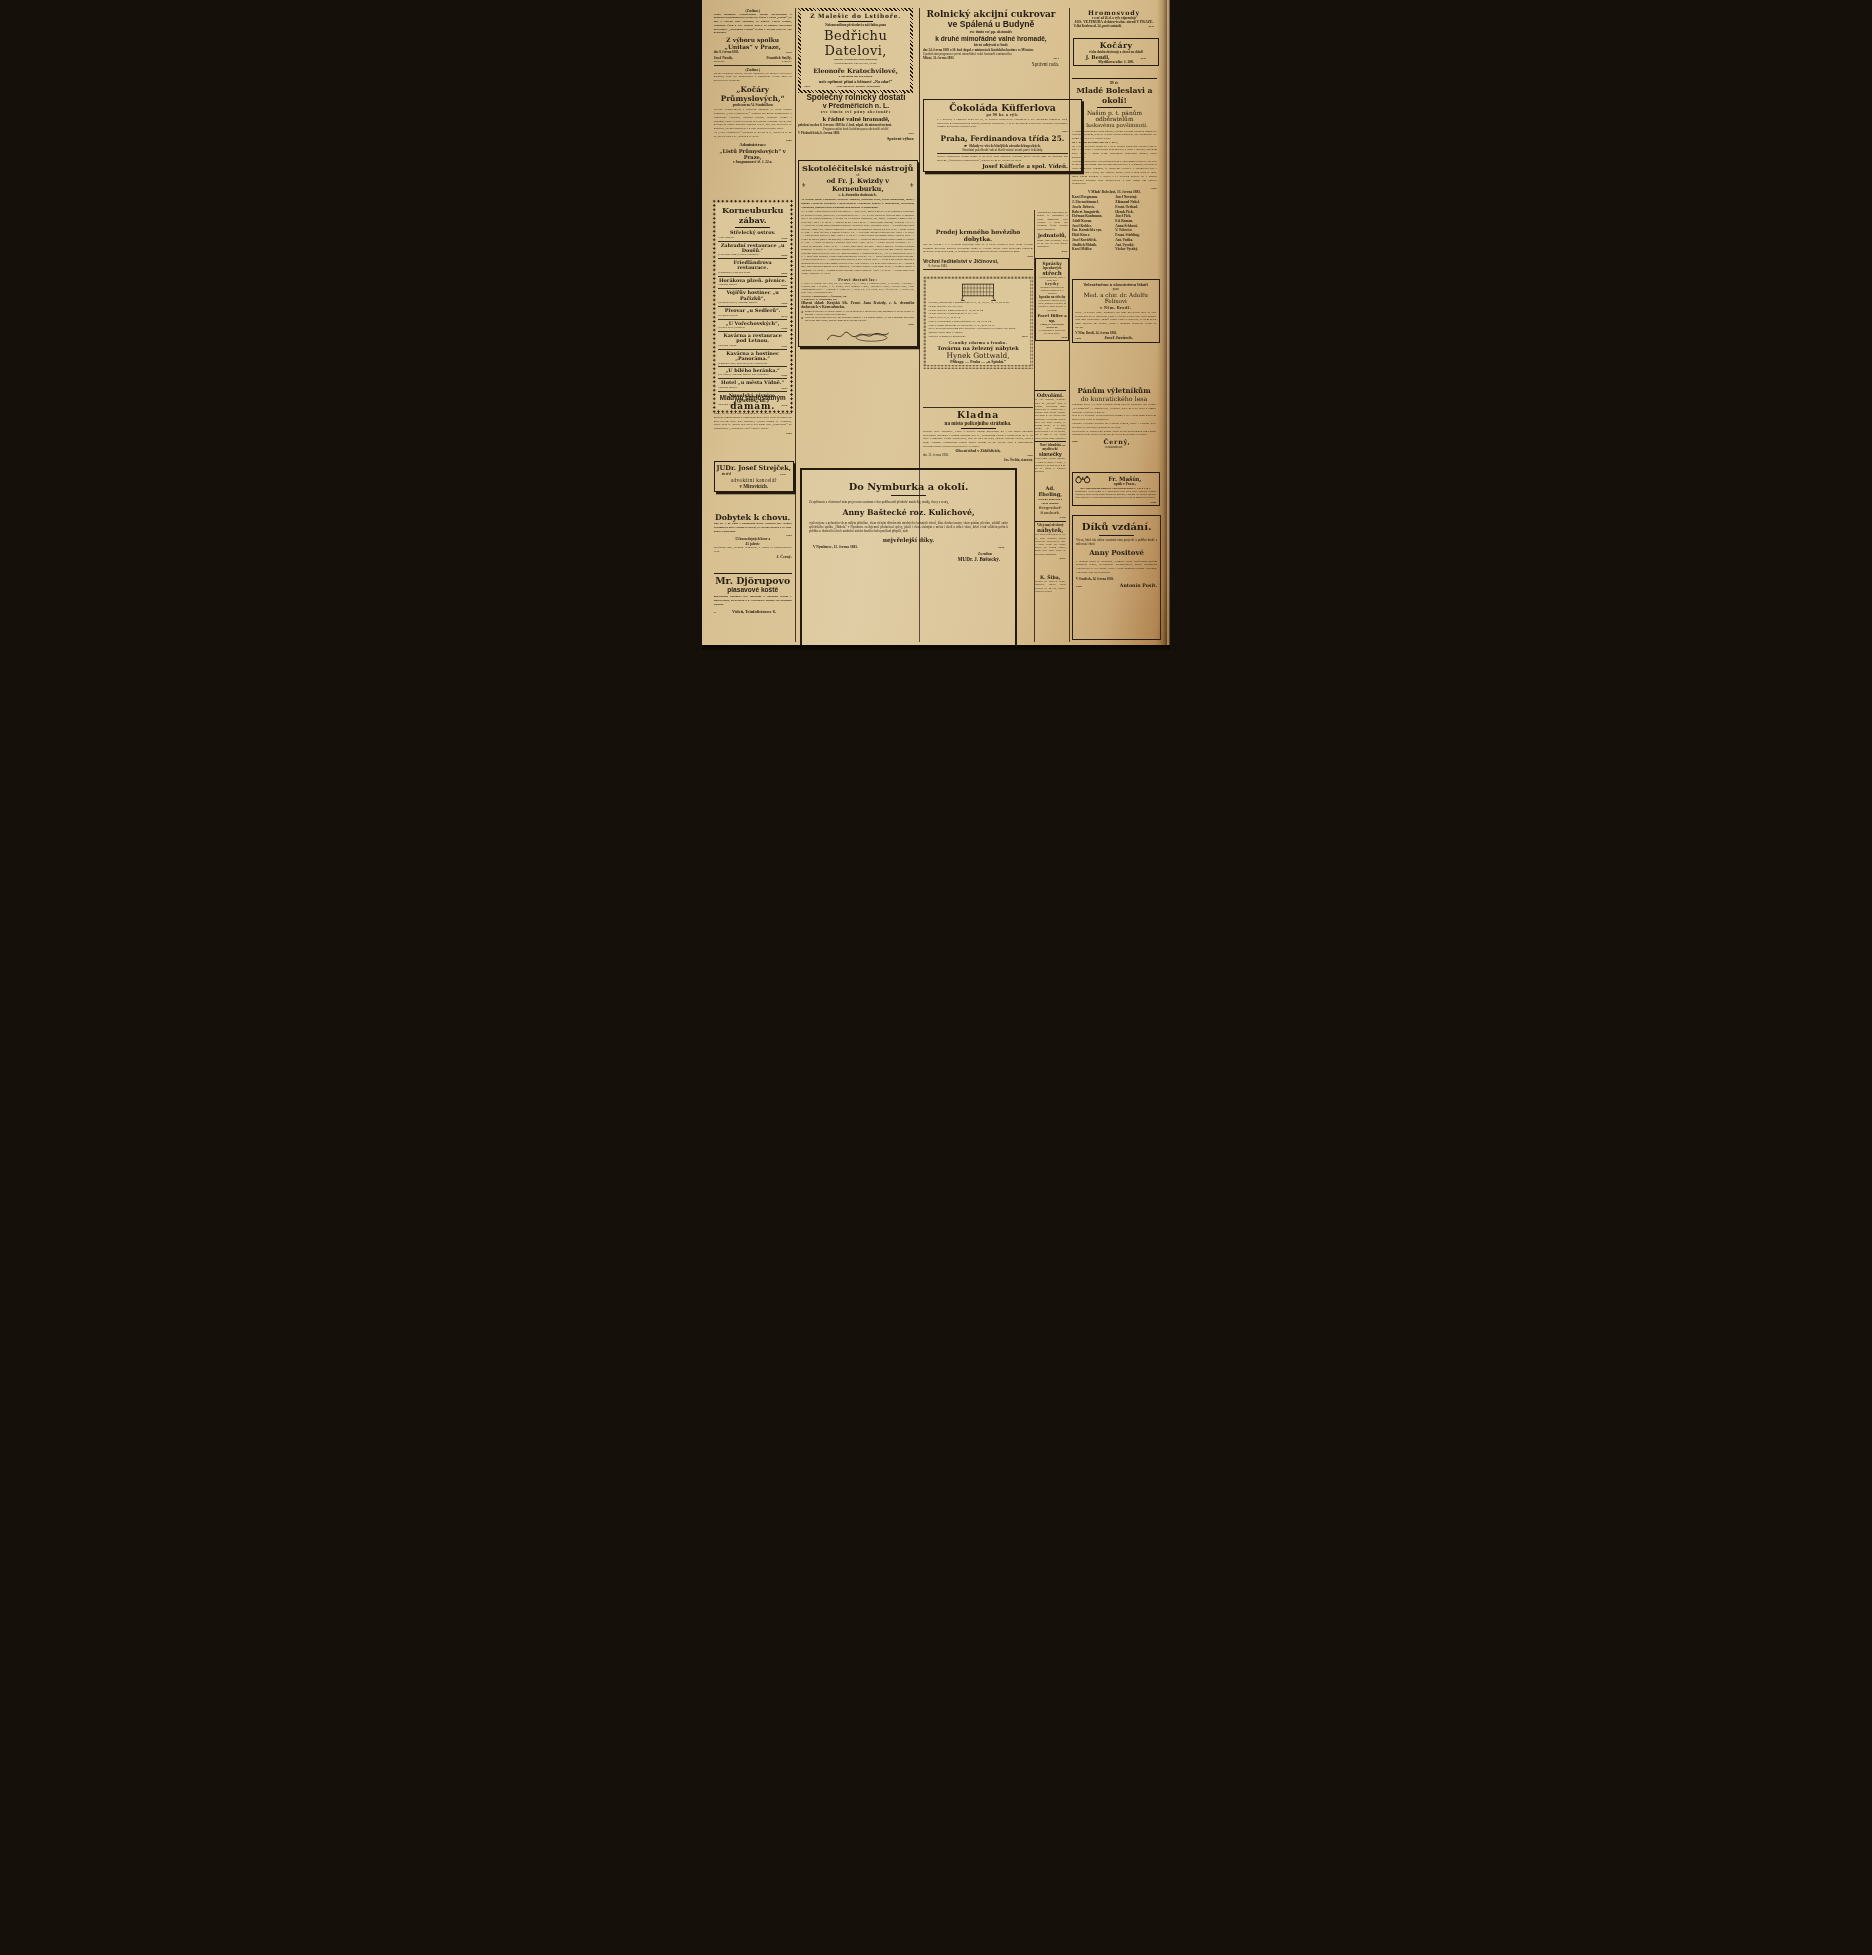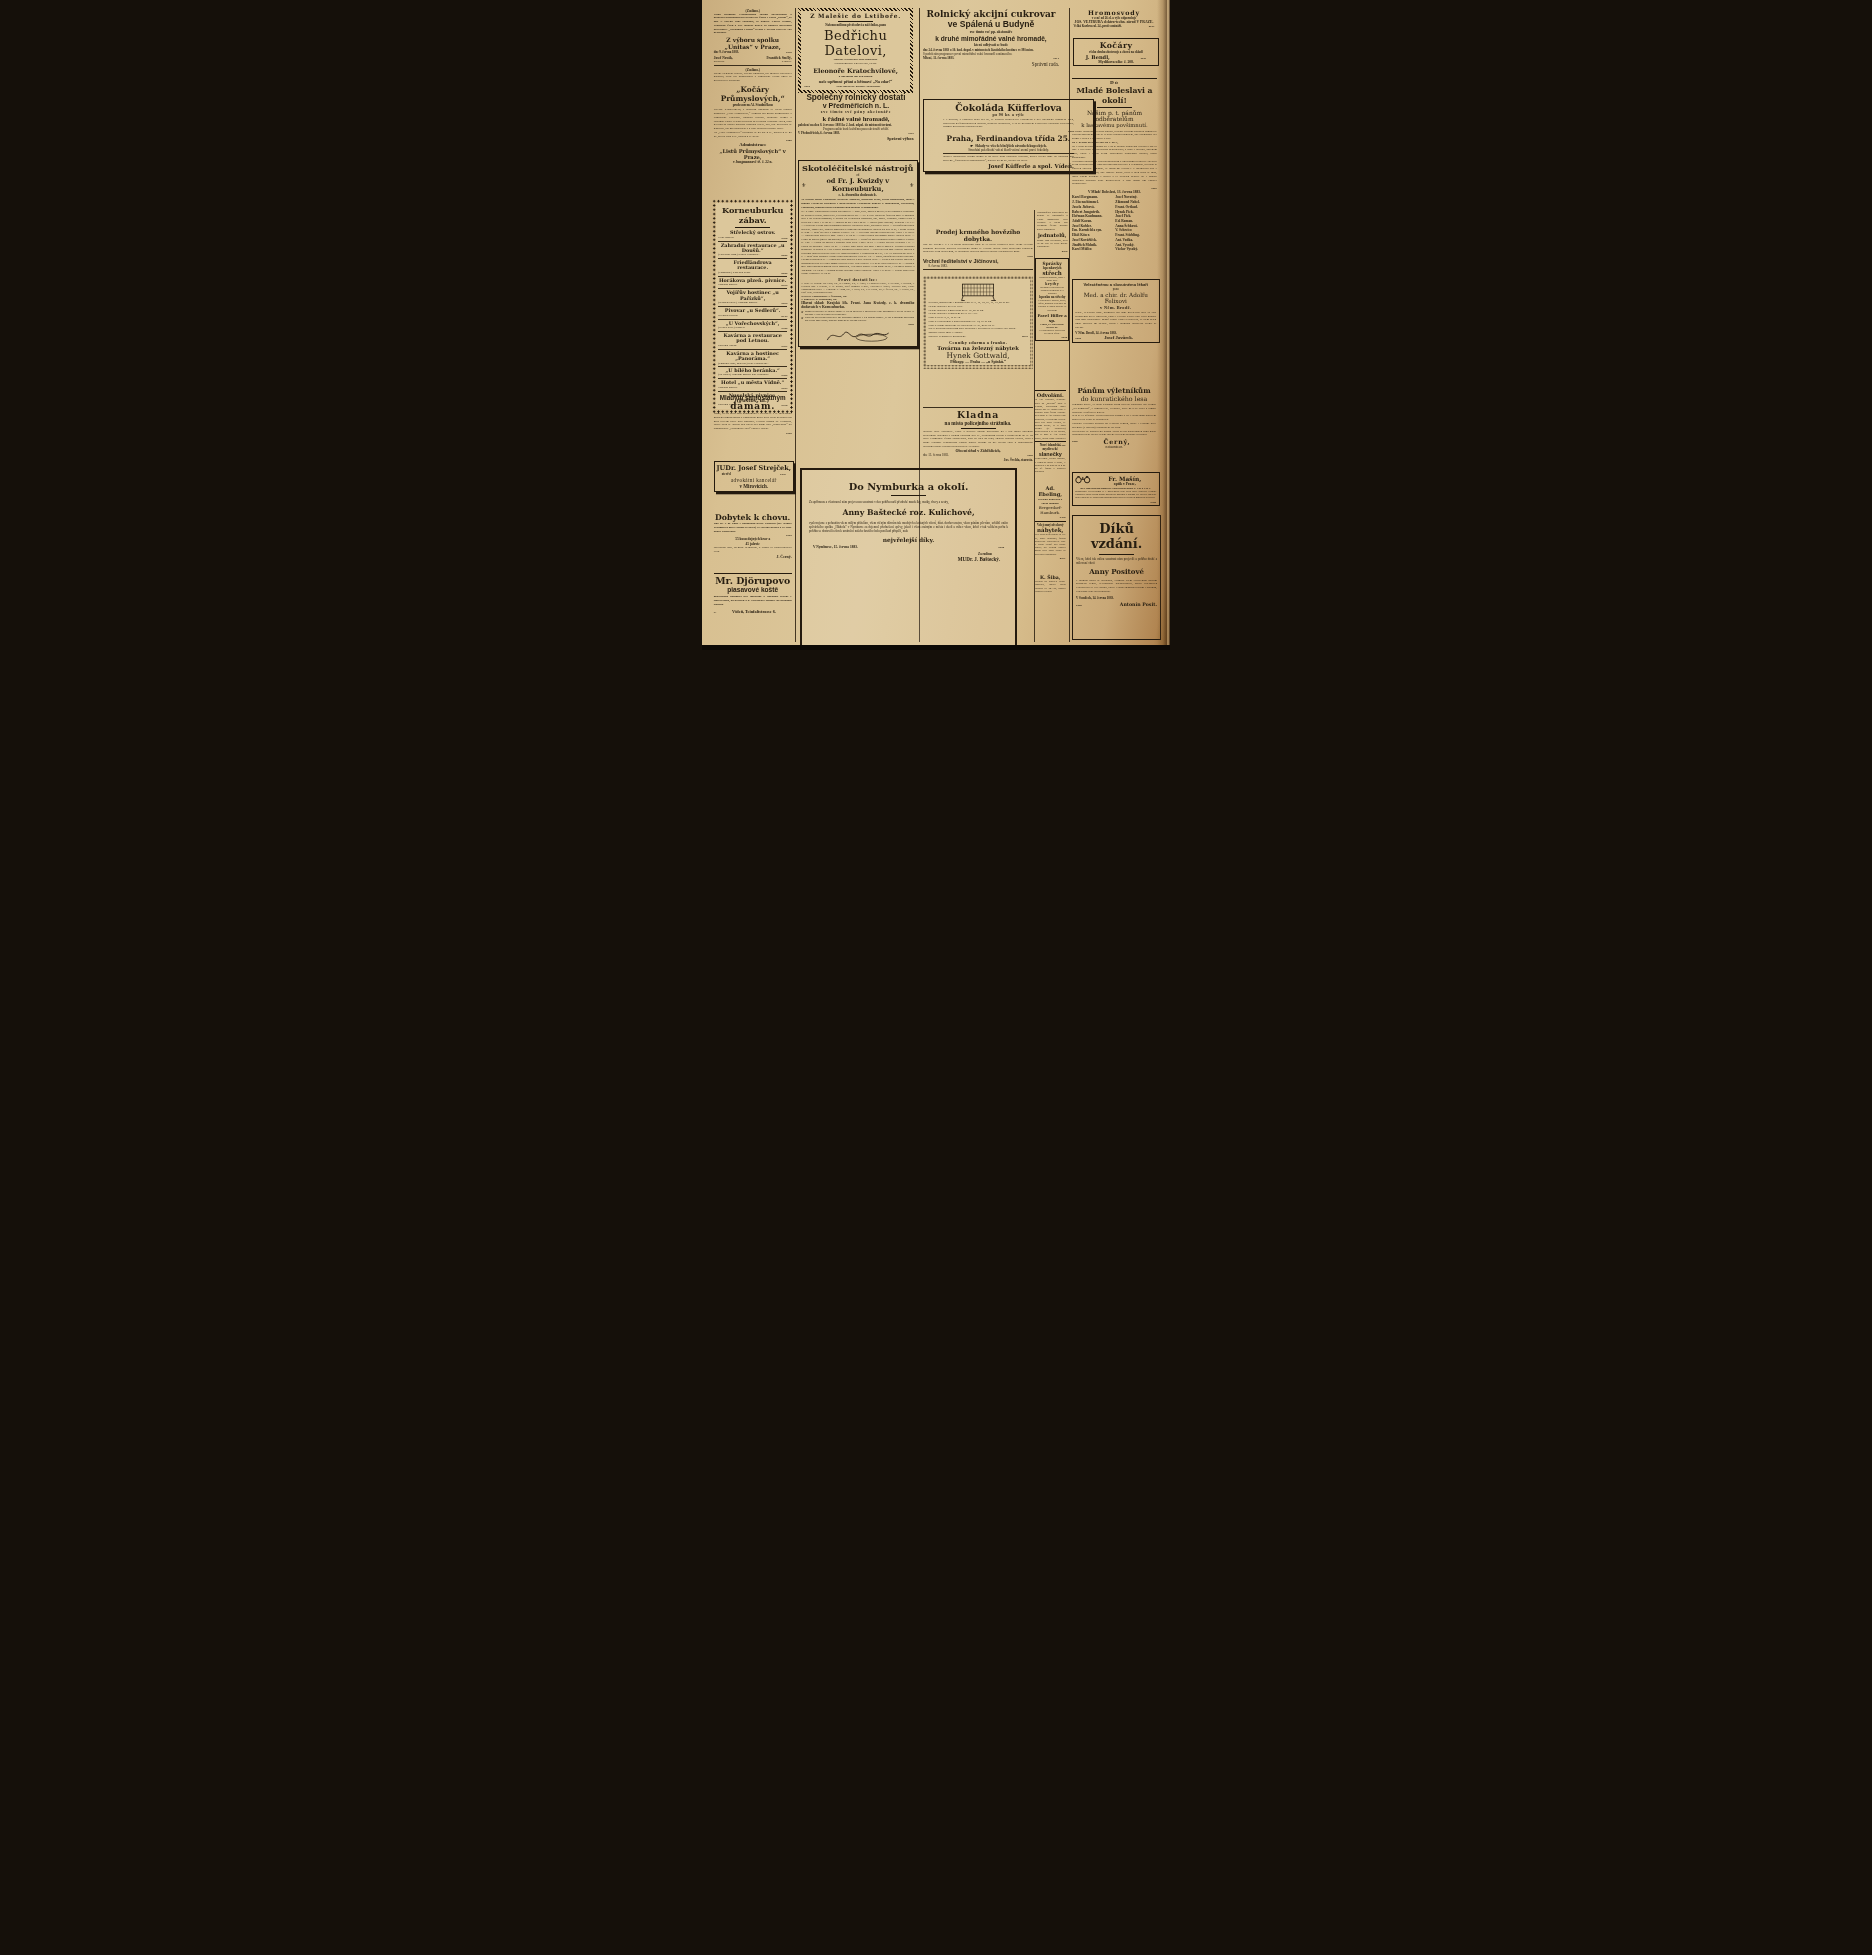--- a/index.html
+++ b/index.html
@@ -292,21 +292,21 @@
     <div class="c b t9" style="margin:0.8px 0">která odbývati se bude</div>
     <div class="t8 j b">dne 24. června 1883 o 10. hod. dopol. v místnostech lázeňského hostince ve Mšeném.</div>
     <div class="t8 j">S podržením programu v první mimořádné valné hromadě oznámeného.</div>
     <div class="row t8">
         <span class="b">Mšené, 11. června 1883.</span>
         <span class="num">9414</span>
       </div>
     <div style="text-align:right;font-size:5.1px">Správní rada.</div>
   </div>
 
-  <div class="sec box3d" style="left:221px;top:99px;width:131px;padding:2px 19px">
+  <div class="sec box3d" style="left:221px;top:99px;width:131px;padding:2px 13px">
     <div class="ds b c" style="font-size:9.4px">Čokoláda Küfferlova</div>
     <div class="c b ls1" style="font-size:3.9px">po 90 kr. a výše</div>
     <div class="t7 j" style="margin-top:0.8px">v 7 druzích, s vanilkou nebo bez ní, ze surovin nejpečlivěji vybraných a bez šalebného přimíšení látek, zhotovena na francouzských strojích, soustavy nejnovější, o 30 až 40 procent levněji než čokoláda cizozemská, známek nejlepších a jakosti stejné.</div>
     <div style="text-align:right" class="num">6915</div>
     <div class="ds b c" style="font-size:7.4px;margin:0.8px 0">Praha, Ferdinandova třída 25.</div>
     <div style="display:flex;gap:1.6px;justify-content:center;font-size:3.5px" class="b">
         <span>☛</span>
         <span>Sklady ve všech čelnějších závodech kupeckých.</span>
       </div>
     <div class="t8 c">Strouhání pak dlouhé vaření škodí vzácné aromě pravé čokolády.</div>
@@ -524,21 +524,21 @@
         <div class="ds b c" style="font-size:5.9px">Fr. Mašín,</div>
         <div class="c b" style="font-size:3.7px">optik v Praze,</div>
       </div>
     </div>
     <div class="c b" style="font-size:2.9px">na Linhartském náměstí v městském domě č. 138 a 139-I.</div>
     <div style="font-size:2.6px;line-height:1.3" class="j">odporučuje velectěnému p. t. obecenstvu svůj zcela nově zařízený a hojně zásobený sklad všeho druhu optických nástrojů a přijímá též všecky zakázky práce optické se zaručením řádného provedení za cenu co možná nejlevnější.</div>
     <div style="text-align:right" class="num">9485</div>
   </div>
 
   <div class="sec box" style="left:370px;top:515px;width:81px;height:117px;padding:3.1px 3.1px;border-width:0.8px">
-    <div class="ds b c" style="font-size:13px;margin-top:2.3px">Díků vzdání.</div>
+    <div class="ds b c" style="font-size:10px;margin-top:2.3px">Díků vzdání.</div>
     <div class="shortrule" style="margin:2.3px auto"></div>
     <div class="t8 j">Všem, kdož tak milou soustrast nám projevili a pohřbu drahé a milované choti</div>
     <div class="ds b c" style="font-size:7px;margin:2.3px 0">Anny Positové</div>
     <div class="t7 j">v hojném počtu se súčastnili, zejména všem velectěným dárcům krásných věnců, veledůstojn. duchovenstvu, sboru vojenských vysloužilců ze Žel. Brodu, jakož i všem známým bližším i okolním, vzdáváme díky nejvroucnější.</div>
     <div class="b t8" style="margin-top:2.3px">V Semilech, 14. června 1883.</div>
     <div class="row" style="margin-top:1.6px">
         <span class="num">9489</span>
         <span class="ds b" style="font-size:4.7px">Antonín Posit.</span>
       </div>
   </div>

